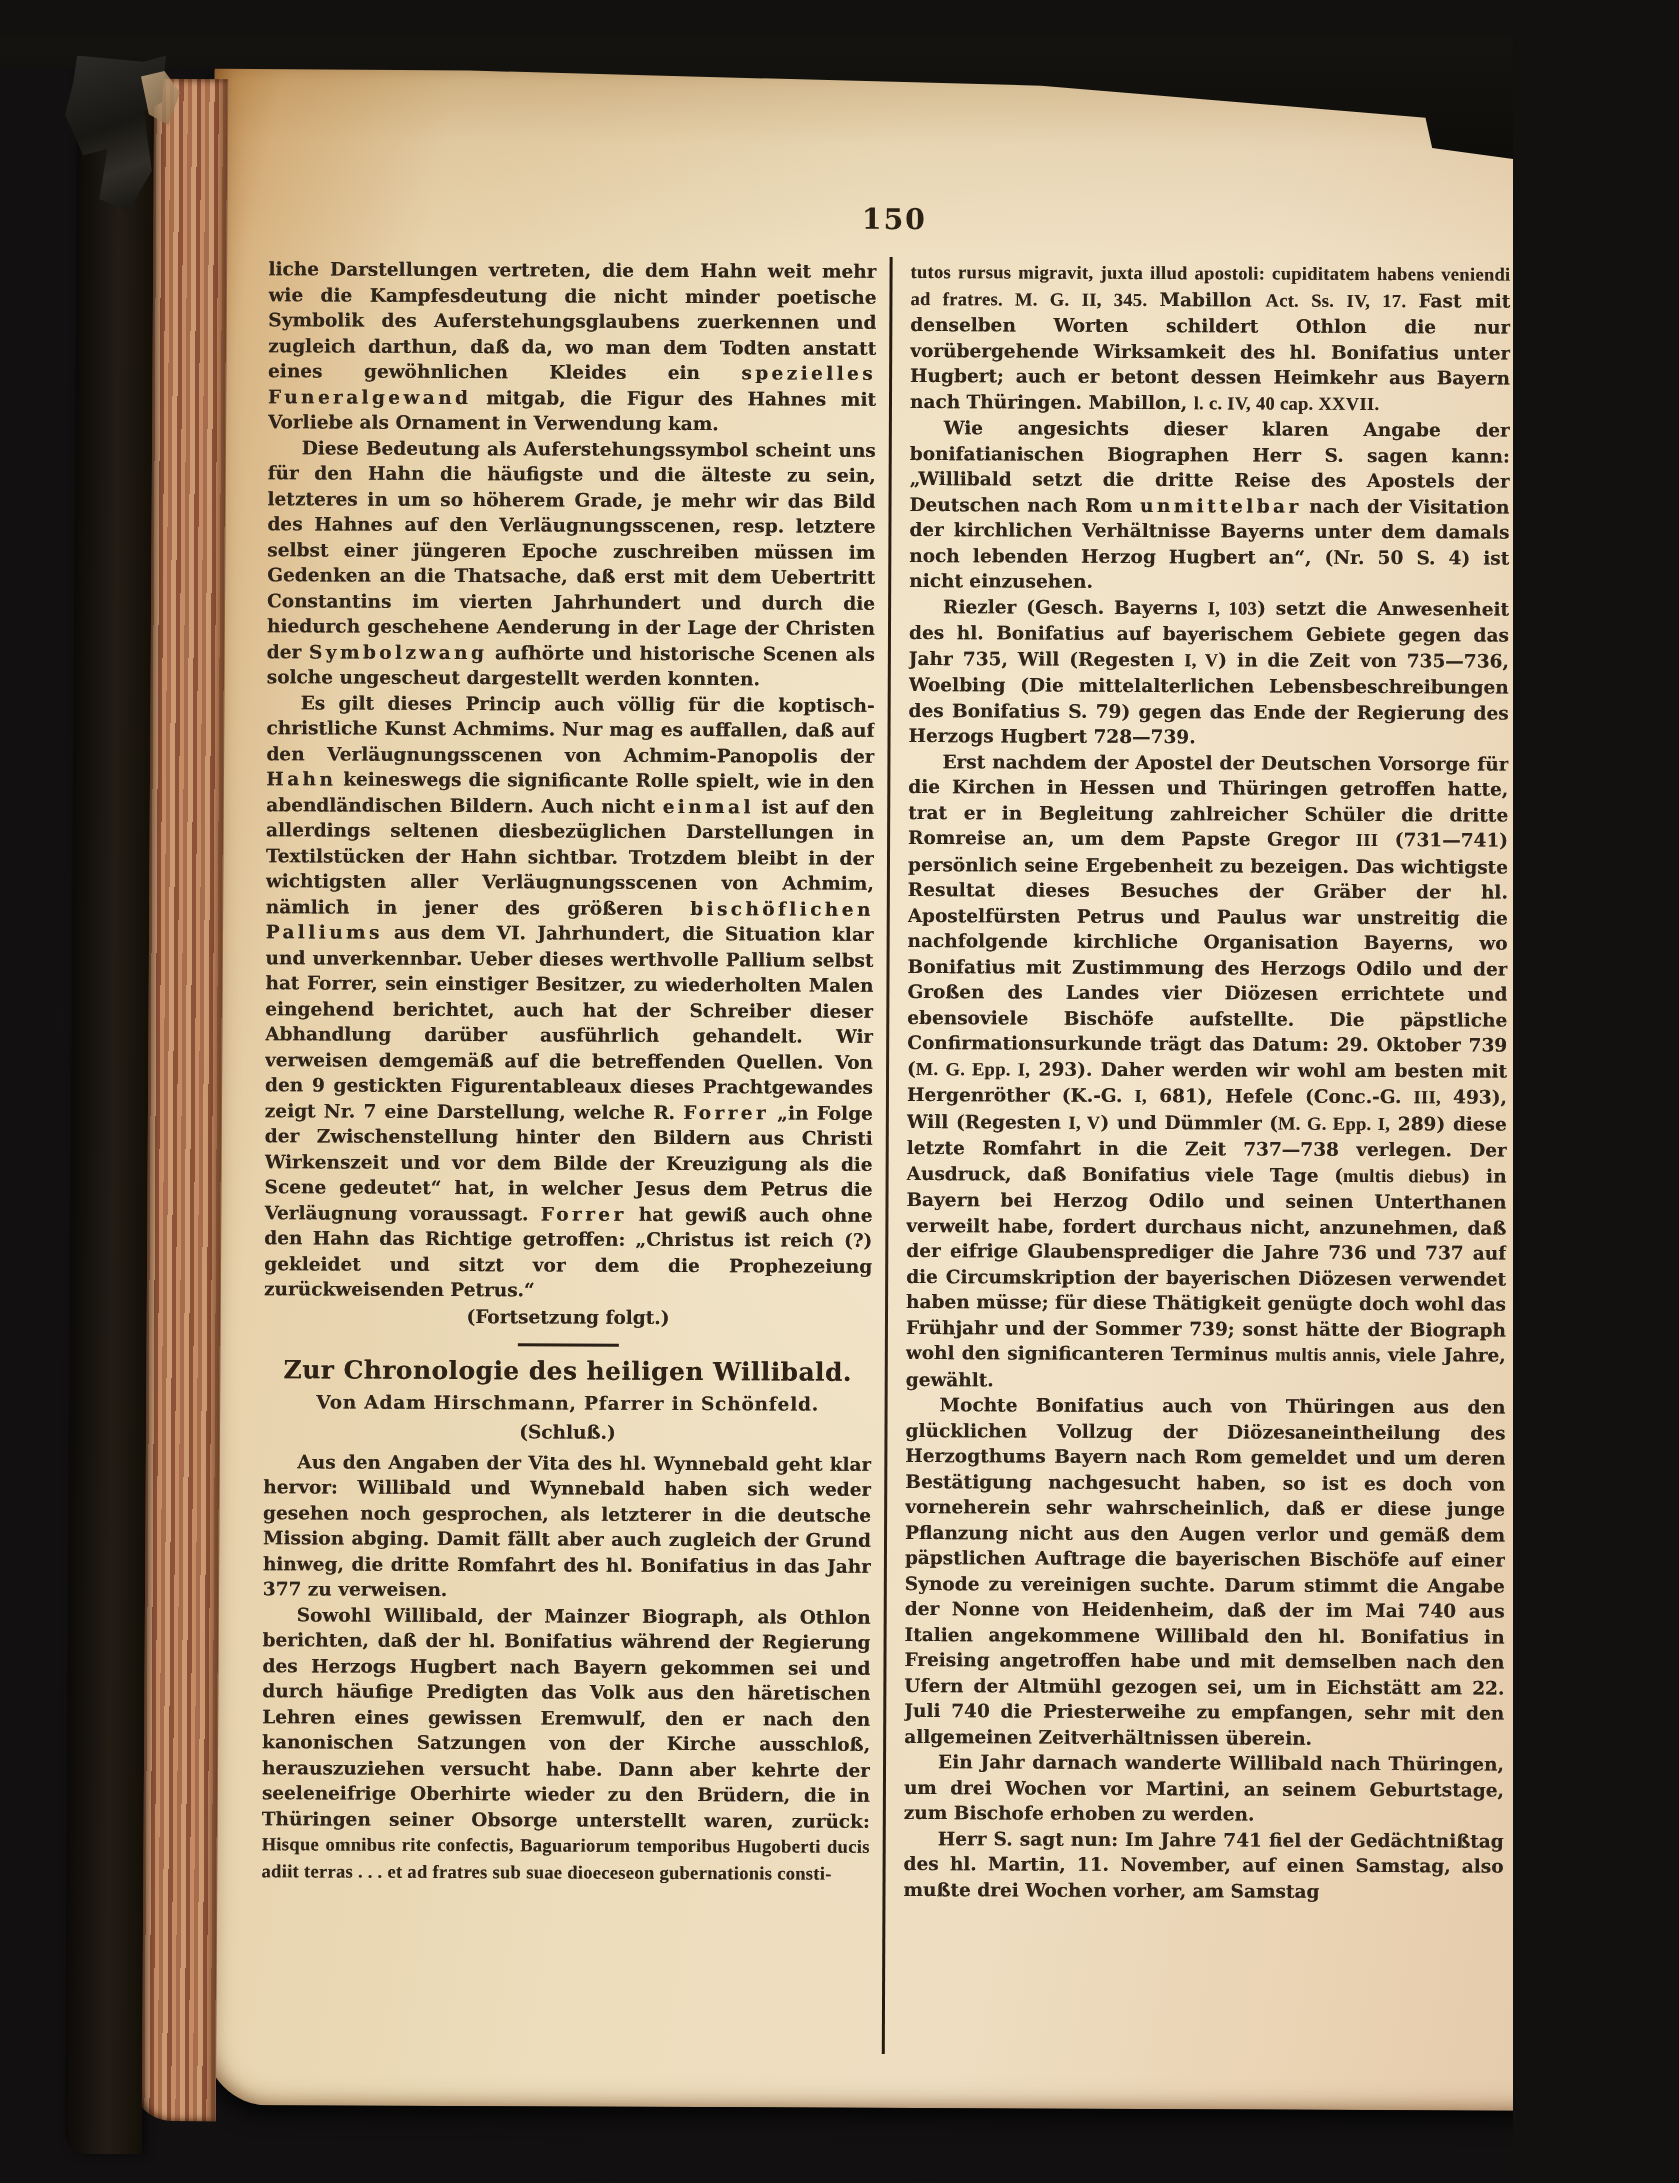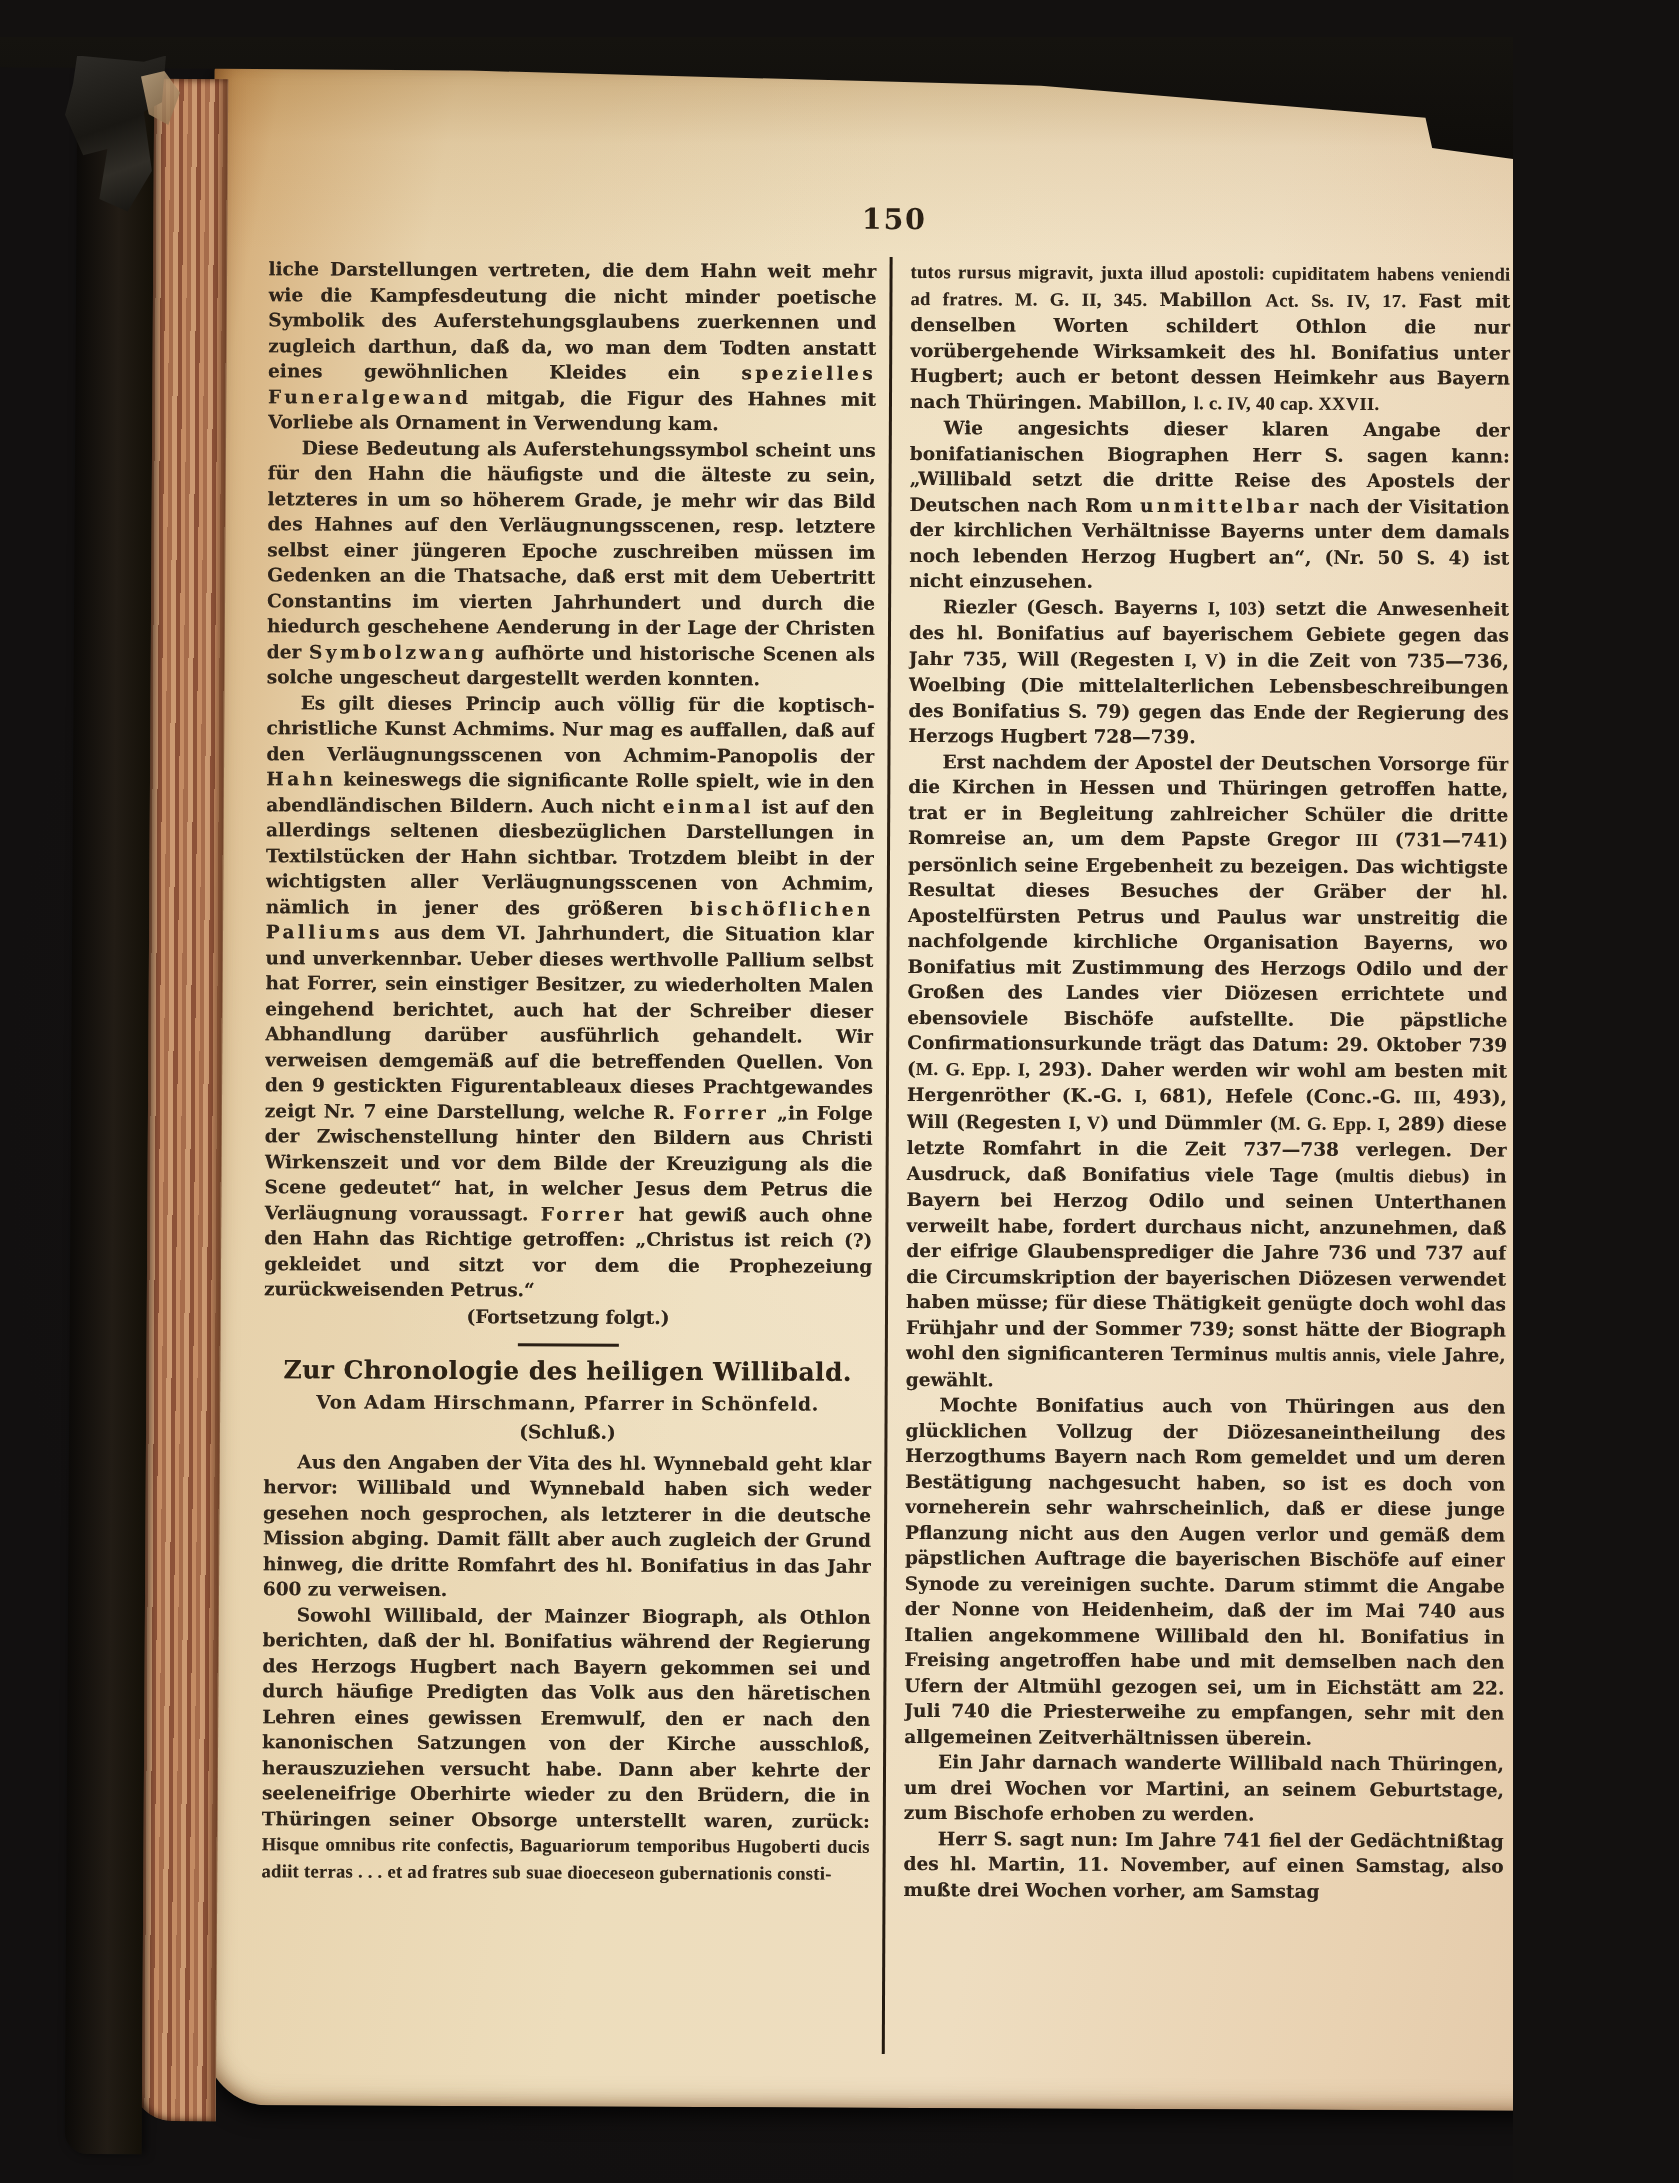--- a/index.html
+++ b/index.html
@@ -134,21 +134,21 @@
 
     <div class="col col-left">
       <p class="body-par noindent"><span class="seg-f">liche Darstellungen vertreten, die dem Hahn weit mehr wie die Kampfesdeutung die nicht minder poetische Symbolik des Auferstehungsglaubens zuerkennen und zugleich darthun, daß da, wo man dem Todten anstatt eines gewöhnlichen Kleides ein </span><span class="seg-g">spezielles Funeralgewand</span><span class="seg-f"> mitgab, die Figur des Hahnes mit Vorliebe als Ornament in Verwendung kam.</span></p>
       <p class="body-par"><span class="seg-f">Diese Bedeutung als Auferstehungssymbol scheint uns für den Hahn die häufigste und die älteste zu sein, letzteres in um so höherem Grade, je mehr wir das Bild des Hahnes auf den Verläugnungsscenen, resp. letztere selbst einer jüngeren Epoche zuschreiben müssen im Gedenken an die Thatsache, daß erst mit dem Uebertritt Constantins im vierten Jahrhundert und durch die hiedurch geschehene Aenderung in der Lage der Christen der </span><span class="seg-g">Symbolzwang</span><span class="seg-f"> aufhörte und historische Scenen als solche ungescheut dargestellt werden konnten.</span></p>
       <p class="body-par"><span class="seg-f">Es gilt dieses Princip auch völlig für die koptisch-christliche Kunst Achmims. Nur mag es auffallen, daß auf den Verläugnungsscenen von Achmim-Panopolis der </span><span class="seg-g">Hahn</span><span class="seg-f"> keineswegs die significante Rolle spielt, wie in den abendländischen Bildern. Auch nicht </span><span class="seg-g">einmal</span><span class="seg-f"> ist auf den allerdings seltenen diesbezüglichen Darstellungen in Textilstücken der Hahn sichtbar. Trotzdem bleibt in der wichtigsten aller Verläugnungsscenen von Achmim, nämlich in jener des größeren </span><span class="seg-g">bischöflichen Palliums</span><span class="seg-f"> aus dem VI. Jahrhundert, die Situation klar und unverkennbar. Ueber dieses werthvolle Pallium selbst hat Forrer, sein einstiger Besitzer, zu wiederholten Malen eingehend berichtet, auch hat der Schreiber dieser Abhandlung darüber ausführlich gehandelt. Wir verweisen demgemäß auf die betreffenden Quellen. Von den 9 gestickten Figurentableaux dieses Prachtgewandes zeigt Nr. 7 eine Darstellung, welche R. </span><span class="seg-g">Forrer</span><span class="seg-f"> „in Folge der Zwischenstellung hinter den Bildern aus Christi Wirkenszeit und vor dem Bilde der Kreuzigung als die Scene gedeutet“ hat, in welcher Jesus dem Petrus die Verläugnung voraussagt. </span><span class="seg-g">Forrer</span><span class="seg-f"> hat gewiß auch ohne den Hahn das Richtige getroffen: „Christus ist reich (?) gekleidet und sitzt vor dem die Prophezeiung zurückweisenden Petrus.“</span></p>
       <p class="center-par">(Fortsetzung folgt.)</p>
       <div class="sep-rule"></div>
       <h1 class="article-title">Zur Chronologie des heiligen Willibald.</h1>
       <p class="byline">Von Adam Hirschmann, Pfarrer in Schönfeld.</p>
       <p class="part-note">(Schluß.)</p>
-      <p class="body-par"><span class="seg-f">Aus den Angaben der Vita des hl. Wynnebald geht klar hervor: Willibald und Wynnebald haben sich weder gesehen noch gesprochen, als letzterer in die deutsche Mission abging. Damit fällt aber auch zugleich der Grund hinweg, die dritte Romfahrt des hl. Bonifatius in das Jahr 600 zu verweisen.</span></p>
+      <p class="body-par"><span class="seg-f">Aus den Angaben der Vita des hl. Wynnebald geht klar hervor: Willibald und Wynnebald haben sich weder gesehen noch gesprochen, als letzterer in die deutsche Mission abging. Damit fällt aber auch zugleich der Grund hinweg, die dritte Romfahrt des hl. Bonifatius in das Jahr 377 zu verweisen.</span></p>
       <p class="body-par"><span class="seg-f">Sowohl Willibald, der Mainzer Biograph, als Othlon berichten, daß der hl. Bonifatius während der Regierung des Herzogs Hugbert nach Bayern gekommen sei und durch häufige Predigten das Volk aus den häretischen Lehren eines gewissen Eremwulf, den er nach den kanonischen Satzungen von der Kirche ausschloß, herauszuziehen versucht habe. Dann aber kehrte der seeleneifrige Oberhirte wieder zu den Brüdern, die in Thüringen seiner Obsorge unterstellt waren, zurück: </span><span class="seg-a">Hisque omnibus rite confectis, Baguariorum temporibus Hugoberti ducis adiit terras . . . et ad fratres sub suae dioeceseon gubernationis consti-</span></p>
     </div>
 
     <div class="col col-right">
       <p class="body-par noindent"><span class="seg-a">tutos rursus migravit, juxta illud apostoli: cupiditatem habens veniendi ad fratres. M. G. II, 345. </span><span class="seg-f">Mabillon </span><span class="seg-a">Act. Ss. IV, 17. </span><span class="seg-f">Fast mit denselben Worten schildert Othlon die nur vorübergehende Wirksamkeit des hl. Bonifatius unter Hugbert; auch er betont dessen Heimkehr aus Bayern nach Thüringen. Mabillon, </span><span class="seg-a">l. c. IV, 40 cap. XXVII.</span></p>
       <p class="body-par"><span class="seg-f">Wie angesichts dieser klaren Angabe der bonifatianischen Biographen Herr S. sagen kann: „Willibald setzt die dritte Reise des Apostels der Deutschen nach Rom </span><span class="seg-g">unmittelbar</span><span class="seg-f"> nach der Visitation der kirchlichen Verhältnisse Bayerns unter dem damals noch lebenden Herzog Hugbert an“, (Nr. 50 S. 4) ist nicht einzusehen.</span></p>
       <p class="body-par"><span class="seg-f">Riezler (Gesch. Bayerns </span><span class="seg-a">I, 103</span><span class="seg-f">) setzt die Anwesenheit des hl. Bonifatius auf bayerischem Gebiete gegen das Jahr 735, Will (Regesten </span><span class="seg-a">I, V</span><span class="seg-f">) in die Zeit von 735—736, Woelbing (Die mittelalterlichen Lebensbeschreibungen des Bonifatius S. 79) gegen das Ende der Regierung des Herzogs Hugbert 728—739.</span></p>
       <p class="body-par"><span class="seg-f">Erst nachdem der Apostel der Deutschen Vorsorge für die Kirchen in Hessen und Thüringen getroffen hatte, trat er in Begleitung zahlreicher Schüler die dritte Romreise an, um dem Papste Gregor </span><span class="seg-a">III</span><span class="seg-f"> (731—741) persönlich seine Ergebenheit zu bezeigen. Das wichtigste Resultat dieses Besuches der Gräber der hl. Apostelfürsten Petrus und Paulus war unstreitig die nachfolgende kirchliche Organisation Bayerns, wo Bonifatius mit Zustimmung des Herzogs Odilo und der Großen des Landes vier Diözesen errichtete und ebensoviele Bischöfe aufstellte. Die päpstliche Confirmationsurkunde trägt das Datum: 29. Oktober 739 (</span><span class="seg-a">M. G. Epp. I,</span><span class="seg-f"> 293). Daher werden wir wohl am besten mit Hergenröther (K.-G. </span><span class="seg-a">I,</span><span class="seg-f"> 681), Hefele (Conc.-G. </span><span class="seg-a">III,</span><span class="seg-f"> 493), Will (Regesten </span><span class="seg-a">I, V</span><span class="seg-f">) und Dümmler (</span><span class="seg-a">M. G. Epp. I,</span><span class="seg-f"> 289) diese letzte Romfahrt in die Zeit 737—738 verlegen. Der Ausdruck, daß Bonifatius viele Tage (</span><span class="seg-a">multis diebus</span><span class="seg-f">) in Bayern bei Herzog Odilo und seinen Unterthanen verweilt habe, fordert durchaus nicht, anzunehmen, daß der eifrige Glaubensprediger die Jahre 736 und 737 auf die Circumskription der bayerischen Diözesen verwendet haben müsse; für diese Thätigkeit genügte doch wohl das Frühjahr und der Sommer 739; sonst hätte der Biograph wohl den significanteren Terminus </span><span class="seg-a">multis annis,</span><span class="seg-f"> viele Jahre, gewählt.</span></p>
       <p class="body-par"><span class="seg-f">Mochte Bonifatius auch von Thüringen aus den glücklichen Vollzug der Diözesaneintheilung des Herzogthums Bayern nach Rom gemeldet und um deren Bestätigung nachgesucht haben, so ist es doch von vorneherein sehr wahrscheinlich, daß er diese junge Pflanzung nicht aus den Augen verlor und gemäß dem päpstlichen Auftrage die bayerischen Bischöfe auf einer Synode zu vereinigen suchte. Darum stimmt die Angabe der Nonne von Heidenheim, daß der im Mai 740 aus Italien angekommene Willibald den hl. Bonifatius in Freising angetroffen habe und mit demselben nach den Ufern der Altmühl gezogen sei, um in Eichstätt am 22. Juli 740 die Priesterweihe zu empfangen, sehr mit den allgemeinen Zeitverhältnissen überein.</span></p>
       <p class="body-par"><span class="seg-f">Ein Jahr darnach wanderte Willibald nach Thüringen, um drei Wochen vor Martini, an seinem Geburtstage, zum Bischofe erhoben zu werden.</span></p>

